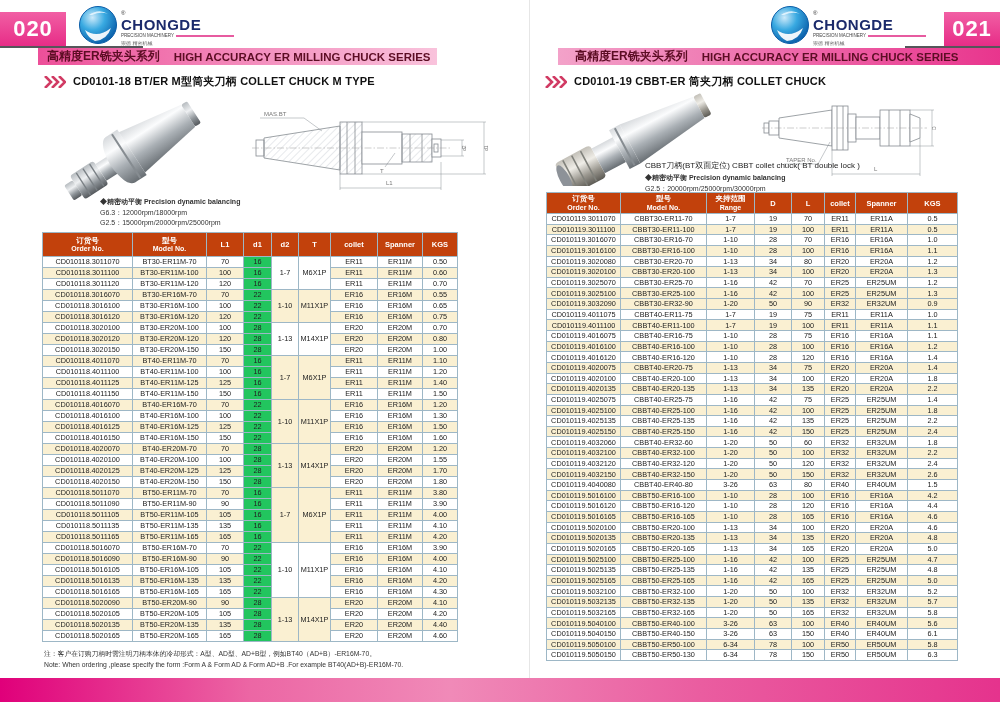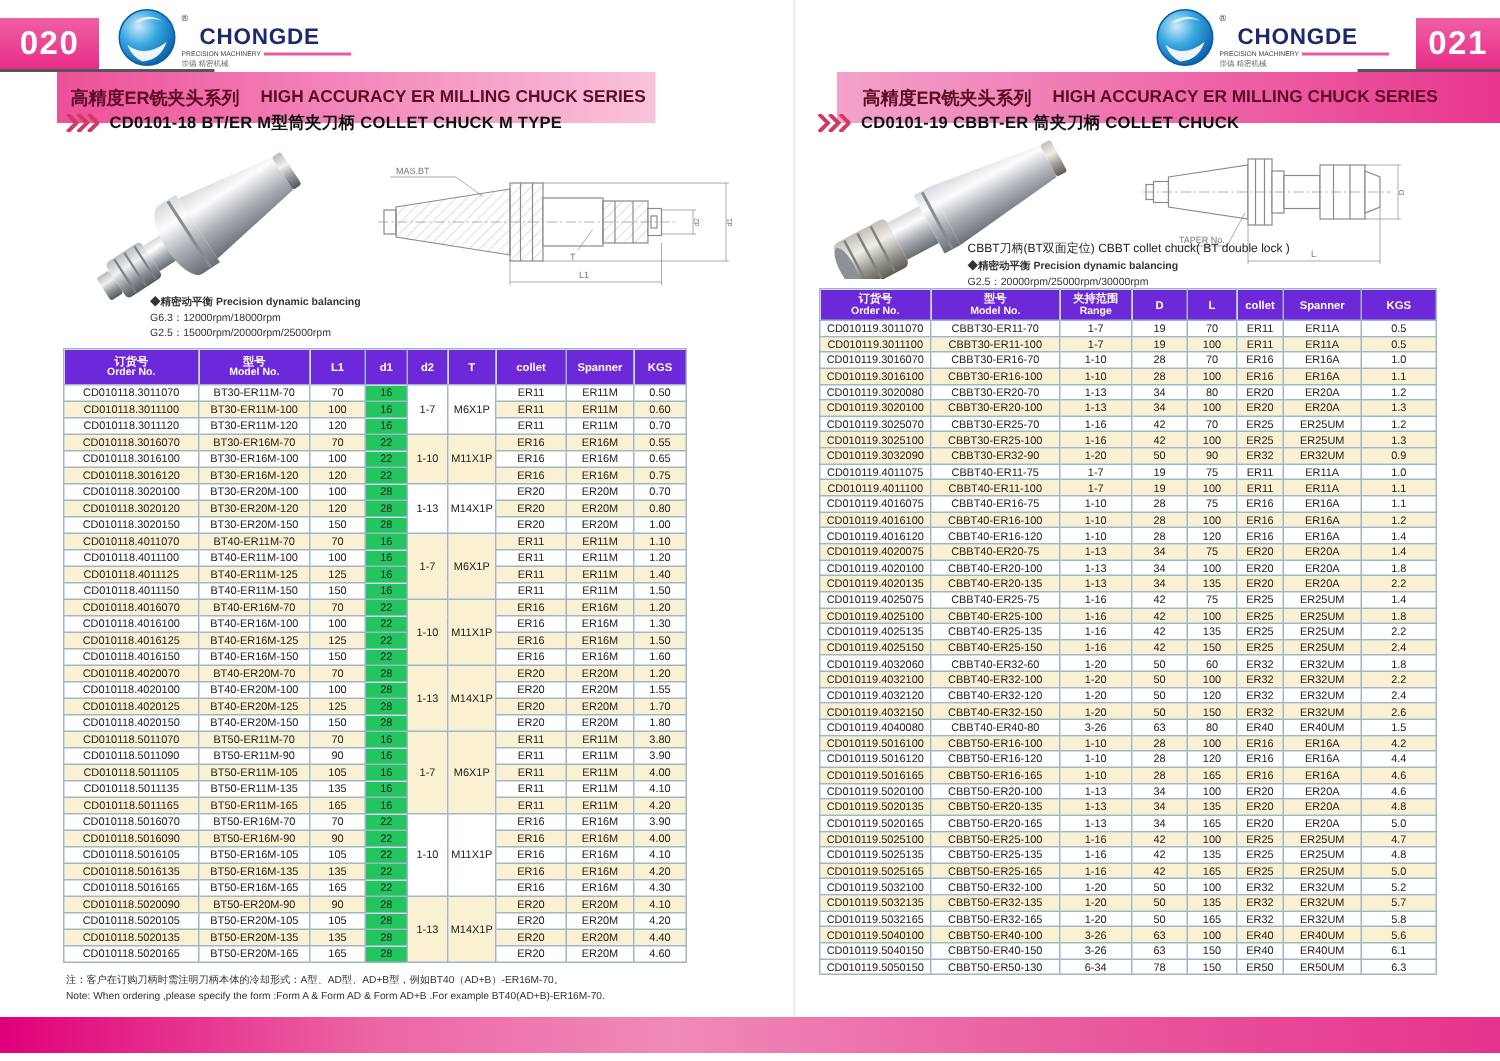--- a/index.html
+++ b/index.html
@@ -15,27 +15,27 @@
   #rule-left{left:0;top:46px;width:143px;height:2px;background:#55565a;}
   #rule-right{left:905px;top:46px;width:95px;height:2px;background:#55565a;}
 
   
   .logo{display:flex;align-items:flex-start;gap:3px;}
   #logo-left{left:78px;top:5px;}
   #logo-right{left:770px;top:5px;}
   .logo svg{width:40px;height:40px;}
   .logo .txt{padding-top:5px;line-height:1;}
   .reg{font-size:6px;color:#333;display:block;margin-bottom:1px;}
-  .brandname{font-size:15px;font-weight:bold;color:#1b2a6b;letter-spacing:.5px;margin-left:12px;}
+  .brandname{font-size:15px;font-weight:bold;color:#1b2a6b;letter-spacing:.5px;}
   .brandsub{font-size:4.5px;color:#444;margin-top:2px;display:flex;align-items:center;gap:2px;}
   .brandsub .pinkline{display:inline-block;width:58px;height:2px;background:#e75ba0;}
   .brandcn{font-size:5px;color:#666;margin-top:2px;}
 
   
-  .banner{height:34px;display:flex;align-items:center;gap:14px;font-weight:bold;white-space:nowrap;}
+  .banner{height:17px;display:flex;align-items:center;gap:14px;font-weight:bold;white-space:nowrap;}
   #banner-left{left:38px;top:48px;width:390px;background:linear-gradient(90deg,#ed4f99,#f9c3dc);padding-left:9px;}
   #banner-right{left:558px;top:48px;width:442px;background:linear-gradient(90deg,#f3a2c9,#e8318b);padding-left:17px;}
   .banner .cn{color:#5c0d24;font-size:12px;}
   .banner .en{color:#5c0d24;font-size:11.5px;}
 
   
   .sec-title{display:flex;align-items:center;gap:7px;justify-content:flex-end;}
   #sec-left{left:44px;top:74px;}
   #sec-right{left:545px;top:74px;}
   .sec-text{font-size:11px;color:#111;font-weight:600;letter-spacing:.2px;white-space:nowrap;}
@@ -44,21 +44,21 @@
   .balance{font-size:7px;color:#333;line-height:1.5;}
   .balance .bt{font-weight:bold;}
   #bal-left{left:100px;top:197px;}
   #cap-right{left:645px;top:160px;font-size:8px;color:#222;}
   #bal-right{left:645px;top:173px;}
 
   
   .spec{border-collapse:collapse;table-layout:fixed;border:1px solid #7d9bad;}
   .spec th,.spec td{border:1px solid #9db7c6;padding:0;text-align:center;vertical-align:middle;
                     overflow:hidden;white-space:nowrap;}
-  .spec thead th{background:#6d28d9;color:#fff;font-weight:bold;}
+  .spec thead th{background:#c2410c;color:#fff;font-weight:bold;}
   .th-cn{font-size:7.5px;line-height:1.25;}
   .th-en{font-size:7px;line-height:1.1;}
   .th-one{font-size:7.5px;}
   #table-left{left:42px;top:232px;width:415px;}
   #table-right{left:546px;top:192px;width:411px;}
   #table-left thead tr{height:24px;}
   #table-right thead tr{height:21px;}
   #table-left tbody tr{height:11px;}
   #table-right tbody tr{height:10.65px;}
   .spec td{font-size:7.3px;color:#222;line-height:1;}
@@ -1115,20 +1115,30 @@
         <tr>
           <td>CD010119.5040150</td>
           <td>CBBT50-ER40-150</td>
           <td>3-26</td>
           <td>63</td>
           <td>150</td>
           <td>ER40</td>
           <td>ER40UM</td>
           <td>6.1</td>
         </tr>
+        <tr class="alt">
+          <td>CD010119.5050100</td>
+          <td>CBBT50-ER50-100</td>
+          <td>6-34</td>
+          <td>78</td>
+          <td>100</td>
+          <td>ER50</td>
+          <td>ER50UM</td>
+          <td>5.8</td>
+        </tr>
         <tr>
           <td>CD010119.5050150</td>
           <td>CBBT50-ER50-130</td>
           <td>6-34</td>
           <td>78</td>
           <td>150</td>
           <td>ER50</td>
           <td>ER50UM</td>
           <td>6.3</td>
         </tr>

